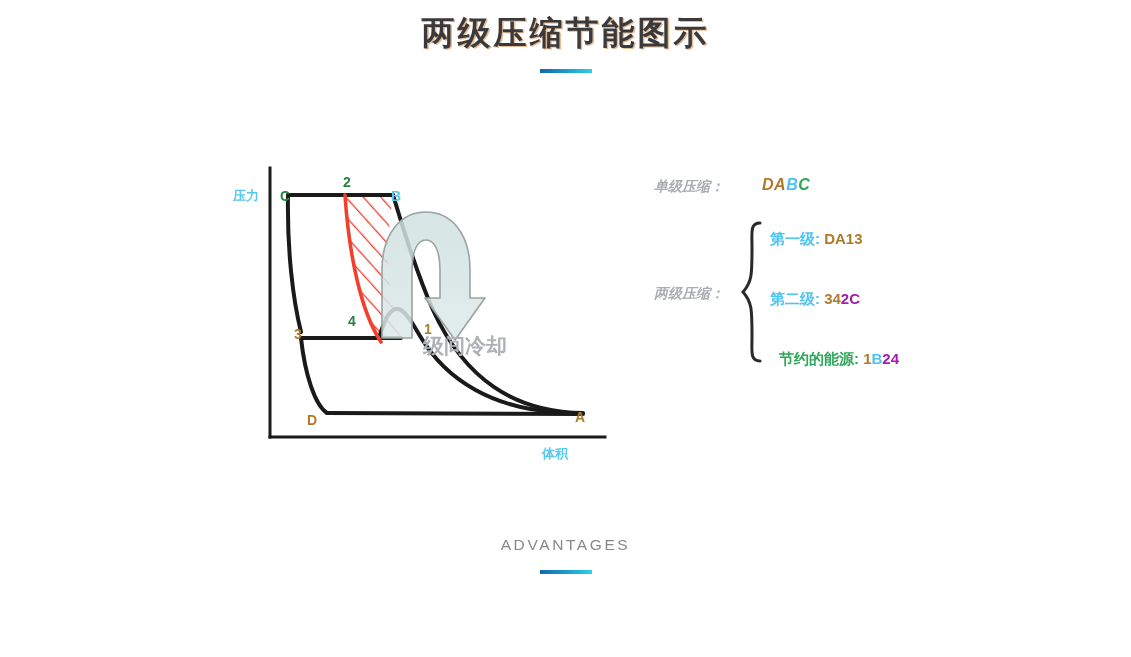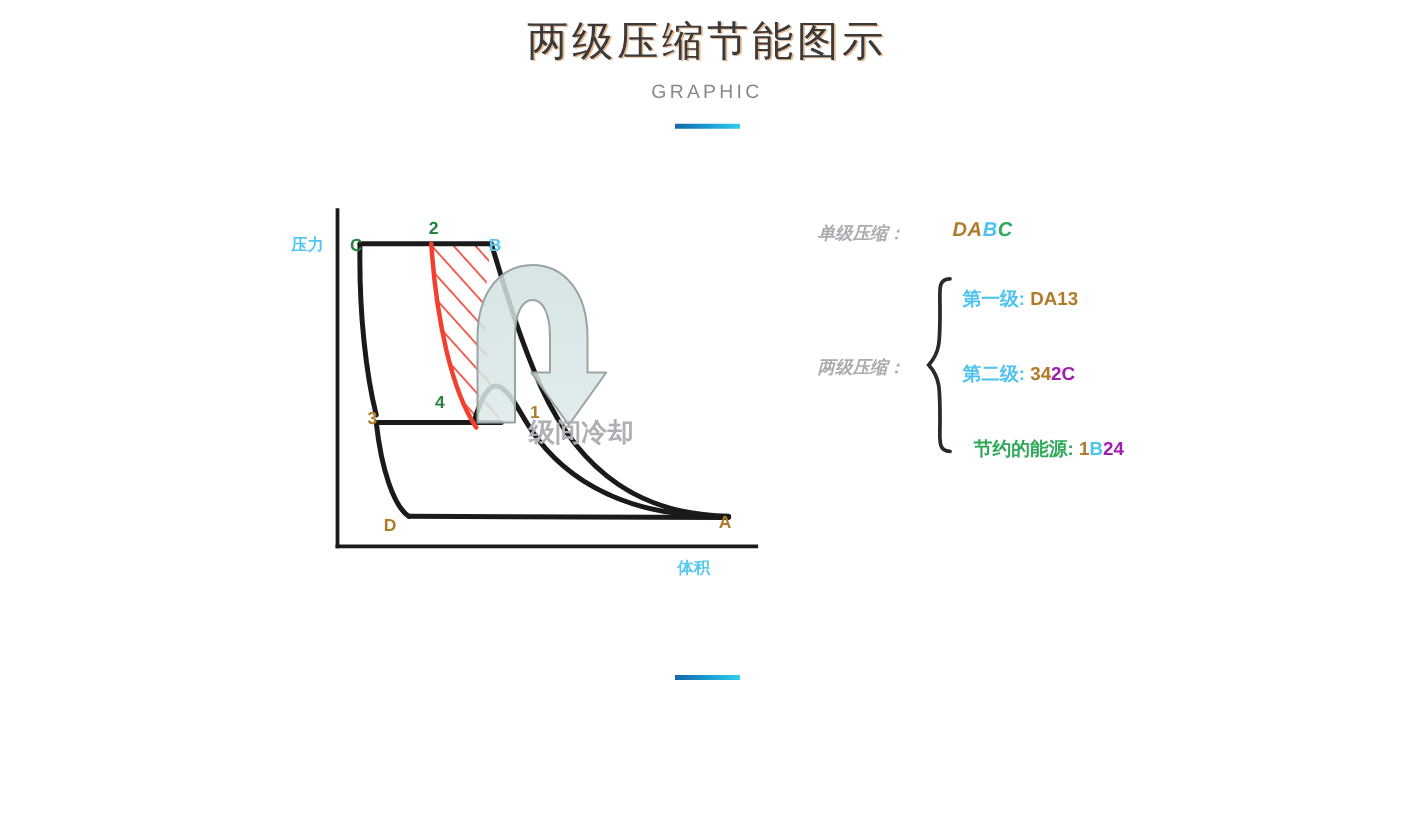--- a/index.html
+++ b/index.html
@@ -17,21 +17,21 @@
 
   
   .section-head {
     position: absolute;
     left: 0;
     width: 1131px;
     text-align: center;
   }
   .sec-title {
     font-size: 33px;
-    font-weight: normal;
+    font-weight: bold;
     color: #3a3a3c;
     letter-spacing: 3px;
     text-shadow: 1.5px 1px 0 rgba(214,132,52,0.55);
     line-height: 1.25;
   }
   .sec-sub {
     font-size: 15.5px;
     color: #85888c;
     letter-spacing: 2.6px;
     margin-top: 12px;
@@ -103,21 +103,20 @@
   .c-green { color: #a21caf; }
   .c-green2{ color: #2fa85a; }
   .leg-val.italic { font-style: italic; font-size: 16px; letter-spacing: .5px; }
   #brace { position: absolute; left: 100px; top: 55px; }
 </style>
 </head>
 <body>
 
 <div class="section-head" id="head-graphic">
   <div class="sec-title">两级压缩节能图示</div>
-  <div class="sec-sub">GRAPHIC</div>
   <div class="sec-rule"></div>
 </div>
 
 <div id="diagram">
   <svg width="700" height="330" viewBox="0 0 700 330" xmlns="http://www.w3.org/2000/svg">
     <defs>
       <pattern id="hatch" width="13" height="13" patternTransform="rotate(-42)" patternUnits="userSpaceOnUse">
         <line x1="0" y1="0" x2="0" y2="13" stroke="#f2402f" stroke-width="2.6"></line>
       </pattern>
       <linearGradient id="arrowfill" x1="0" y1="0" x2="0" y2="1">
@@ -228,14 +227,15 @@
     <span class="c-brown">34</span><span class="c-green">2C</span>
   </div>
 
   <div class="leg-val" style="left:114px; top:185px;margin-left:25px;">
     <span class="c-green2">节约的能源:</span>
     <span class="c-brown">1</span><span class="c-cyan">B</span><span class="c-green">24</span>
   </div>
 </div>
 
 <div class="section-head" id="head-advantages">
+  <div class="sec-sub">ADVANTAGES</div>
   <div class="sec-rule"></div>
 </div>
 
 </body></html>

